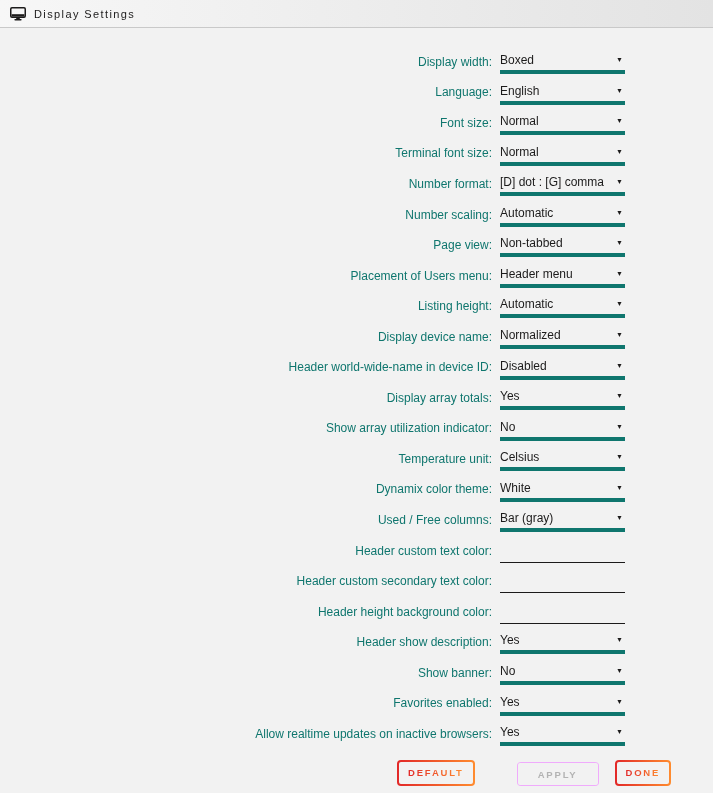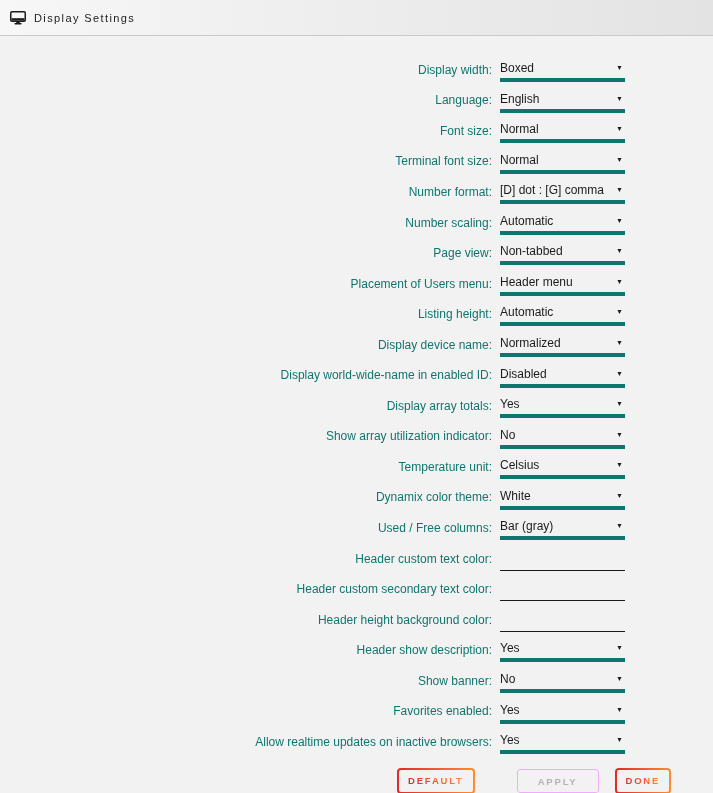--- a/index.html
+++ b/index.html
@@ -5,21 +5,21 @@
   * { box-sizing: border-box; margin: 0; padding: 0; }
   html, body {
     width: 713px; height: 793px;
     background: #f2f2f2;
     font-family: "Liberation Sans", "DejaVu Sans", sans-serif;
     color: #1c1b1b;
     overflow: hidden;
   }
   
   .titlebar {
-    height: 36px;
+    height: 28px;
     background: linear-gradient(90deg, #f7f7f7 0%, #e3e3e3 100%);
     border-bottom: 1px solid #c9c9c9;
     display: flex;
     align-items: center;
     padding-left: 10px;
   }
   .titlebar .icon {
     display: inline-flex;
     margin-right: 8px;
   }
@@ -84,21 +84,21 @@
     background: transparent;
     font-family: inherit;
     font-size: 12px;
     color: #1c1b1b;
     outline: none;
     border-radius: 0;
   }
   
   .button-row {
     display: flex;
-    align-items: center;
+    align-items: flex-end;
     margin-top: 11px;
     margin-left: 397px;
   }
   .btn {
     display: inline-block;
     border: none;
     padding: 2px;
     border-radius: 4px;
     background: linear-gradient(90deg, #e22828 0%, #ff8c2f 100%);
     cursor: pointer;
@@ -232,21 +232,21 @@
   </div>
     <div class="form-row">
     <div class="row-label">Display device name:</div>
     <div class="control select-control">
       <span class="select-value">Normalized</span>
       <span class="select-arrow">▼</span>
     </div>
 
   </div>
     <div class="form-row">
-    <div class="row-label">Display world-wide-name in enabled ID:</div>
+    <div class="row-label">Header world-wide-name in device ID:</div>
     <div class="control select-control">
       <span class="select-value">Disabled</span>
       <span class="select-arrow">▼</span>
     </div>
 
   </div>
     <div class="form-row">
     <div class="row-label">Display array totals:</div>
     <div class="control select-control">
       <span class="select-value">Yes</span>

